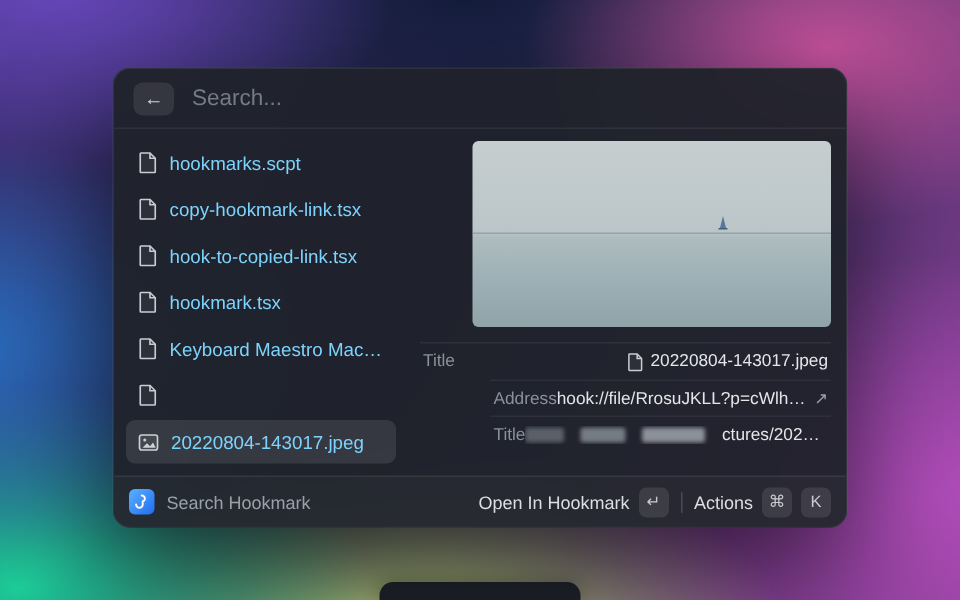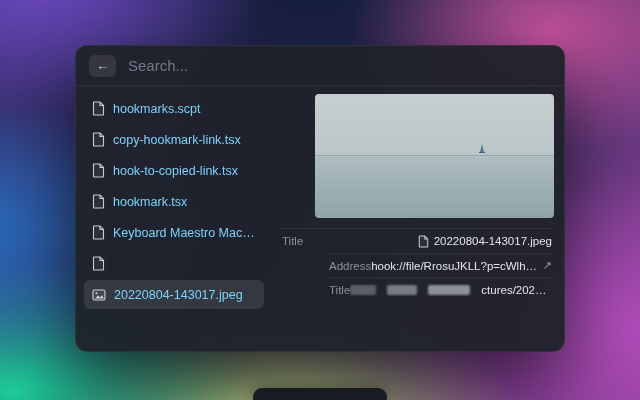--- a/index.html
+++ b/index.html
@@ -225,14 +225,35 @@
             <span class="redact r2"></span>
             <span class="redact r3"></span>
             <span class="txt">ctures/20220804-143017.jpeg</span>
           </span>
         </div>
 
       </div>
     </div>
   </div>
 
+  <div class="footer">
+    <div class="app-icon">
+      <svg width="11" height="11" viewBox="0 0 12 12">
+          <path d="M6 1.5a2.3 2.3 0 0 1 2.3 2.3c0 1-.7 1.7-1.6 2V8a2.4 2.4 0 1 1-4.8 0" fill="none" stroke="#ffffff" stroke-width="1.4" stroke-linecap="round"></path>
+        </svg>
+    </div>
+    <span class="footer-app">Search Hookmark</span>
+
+    <div class="footer-right">
+      <div class="faction">
+        <span class="t">Open In Hookmark</span>
+        <span class="key">↵</span>
+      </div>
+      <div class="vdiv"></div>
+      <div class="faction">
+        <span class="t">Actions</span>
+        <span class="key">⌘</span>
+        <span class="key">K</span>
+      </div>
+    </div>
+  </div>
 
 </div>
 
 </body></html>

